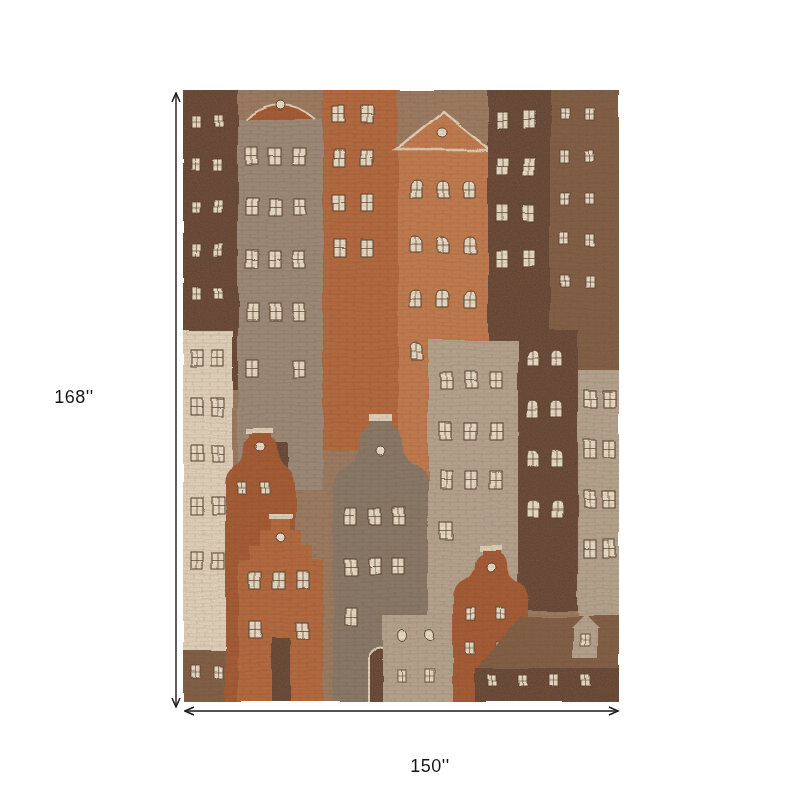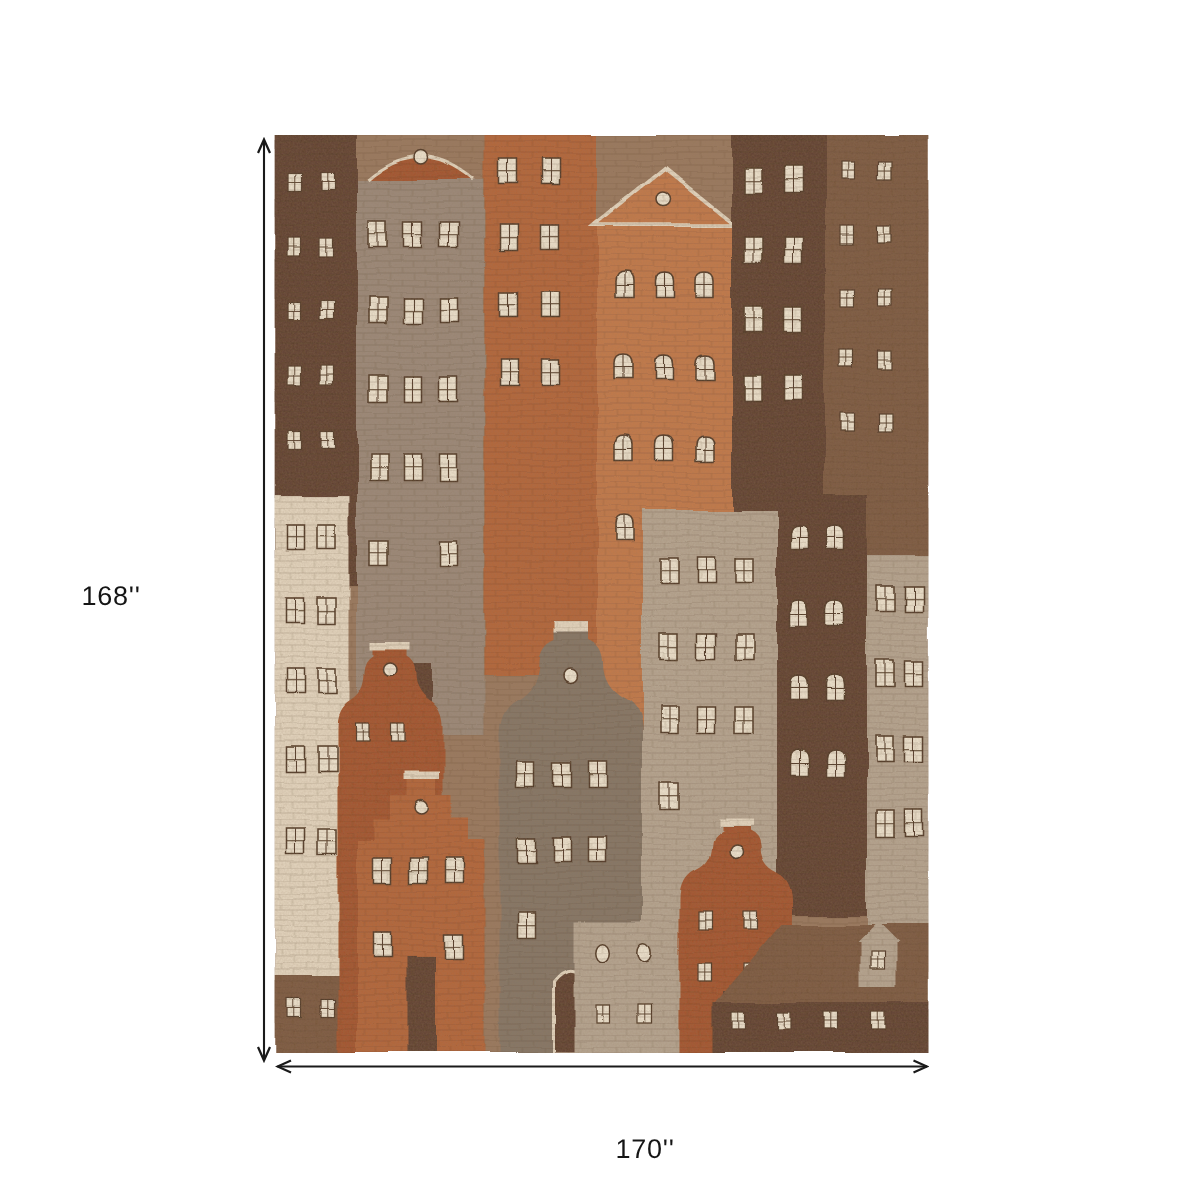--- a/index.html
+++ b/index.html
@@ -281,14 +281,14 @@
     <defs>
       <marker id="ah" markerWidth="12" markerHeight="12" refX="10.5" refY="5" orient="auto-start-reverse" markerUnits="userSpaceOnUse">
         <path d="M1.5 1L10.5 5L1.5 9" fill="none" stroke="var(--c-line)" stroke-width="1.5"></path>
       </marker>
     </defs>
     <line class="dim-line" x1="176" y1="93" x2="176" y2="707" marker-start="url(#ah)" marker-end="url(#ah)"></line>
     <line class="dim-line" x1="185" y1="711" x2="618" y2="711" marker-start="url(#ah)" marker-end="url(#ah)"></line>
   </svg>
 
   <div class="dim-label v">168''</div>
-  <div class="dim-label h">170''</div>
+  <div class="dim-label h">150''</div>
 </div>
 
 </body></html>

